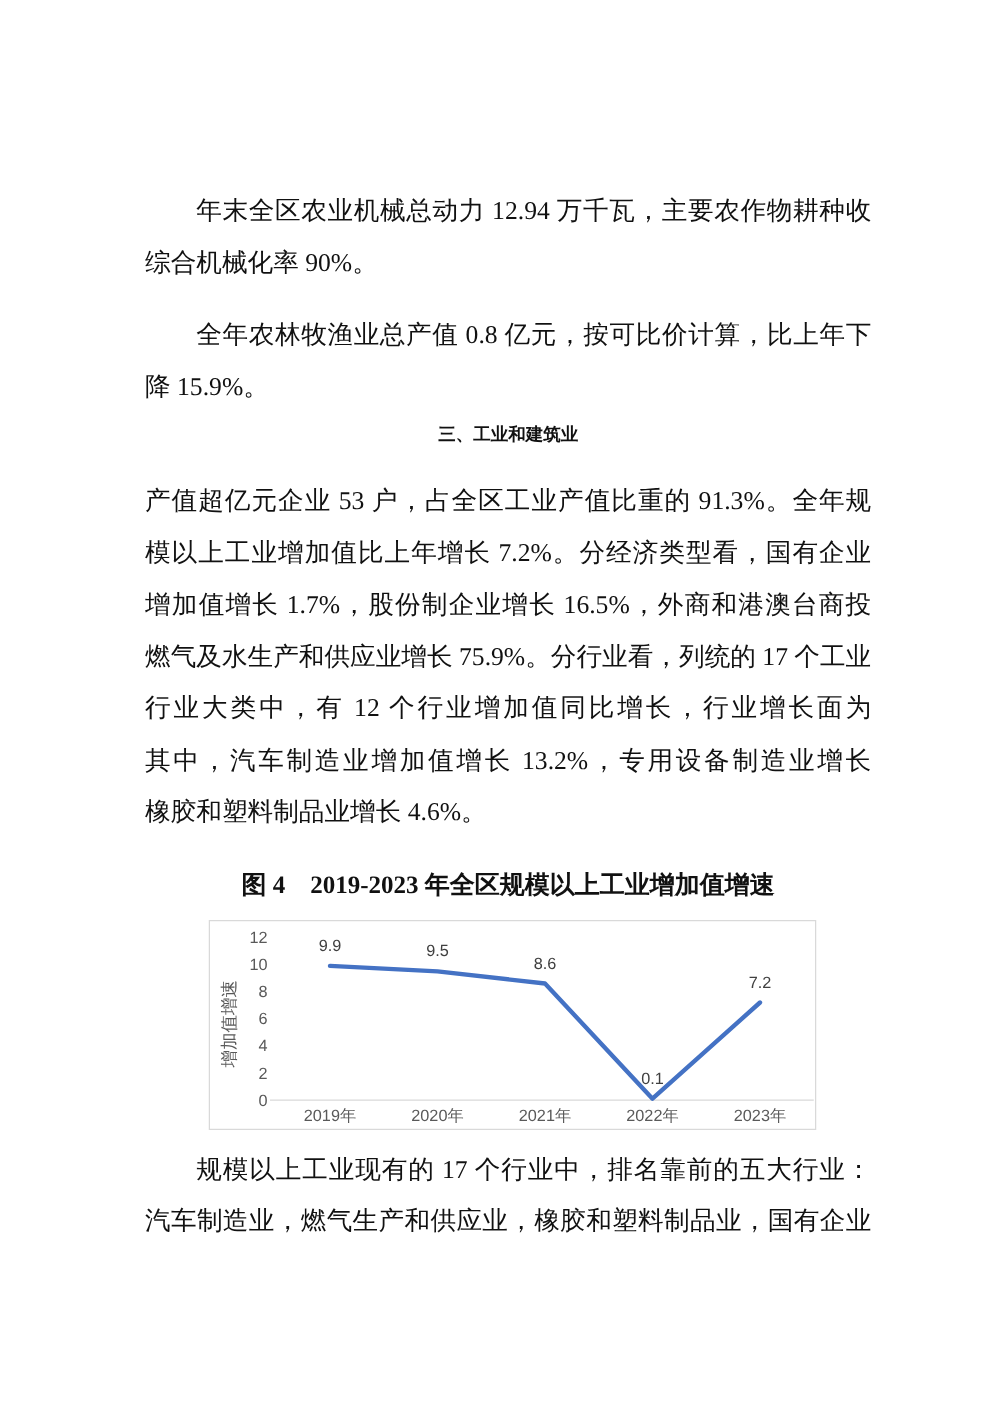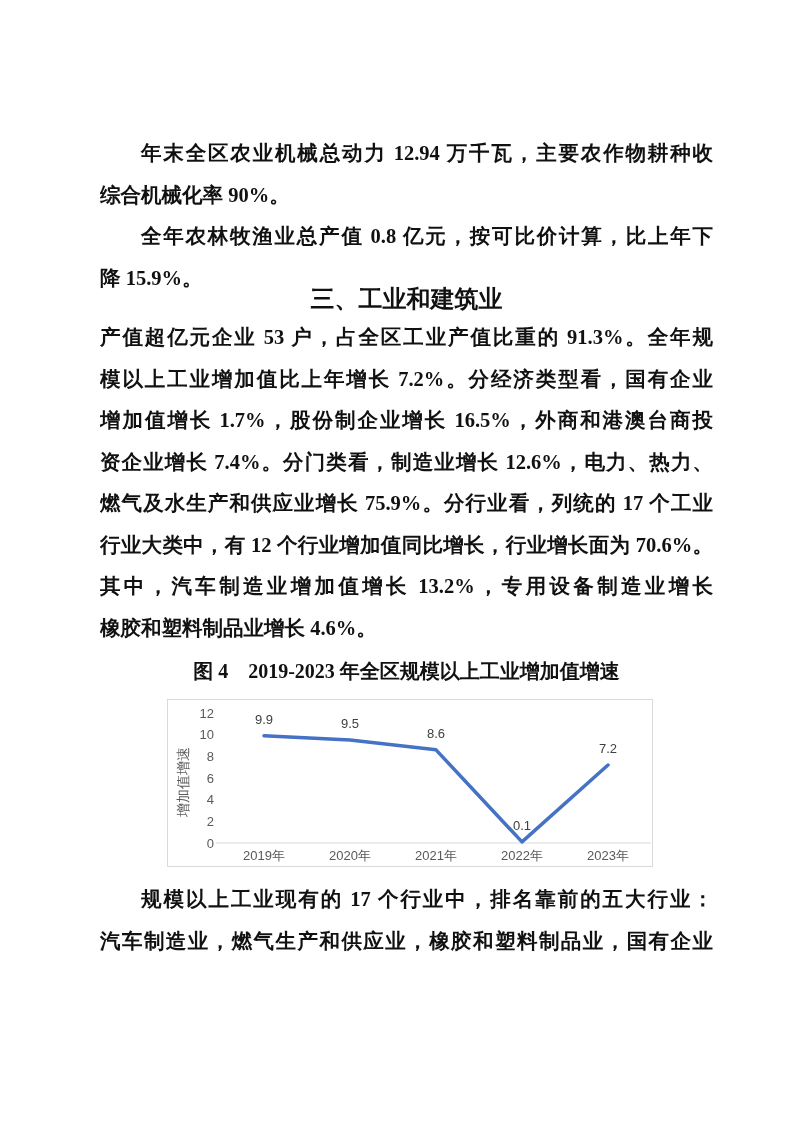--- a/index.html
+++ b/index.html
@@ -9,34 +9,34 @@
     font-family:"Liberation Serif","DejaVu Serif",serif;
     color:#111111;
     position:relative;
     overflow:hidden;
   }
   .content{
     position:absolute;
     left:100px;top:133px;
     width:613px;
   }
-  .para{margin:0;padding:0;font-weight:bold;}
+  .para{margin:16px;padding:0;}
   .line{
     font-size:20.5px;
     height:41.5px;
     line-height:41.5px;
     text-align:justify;
     text-align-last:justify;
     overflow:hidden;
     white-space:normal;
   }
   .line.indent{text-indent:2em;}
   .line.last{text-align-last:left;}
   .heading{
-    font-size:24px;
+    font-size:14px;
     font-weight:bold;
     font-family:"Liberation Sans","DejaVu Sans",sans-serif;
     text-align:center;
     height:36px;
     line-height:36px;
     margin-top:-18px;
   }
   .fig-title{
     font-size:20px;
     font-weight:bold;
@@ -71,21 +71,20 @@
     <div class="line j indent">全年农林牧渔业总产值 0.8 亿元，按可比价计算，比上年下</div>
     <div class="line last">降 15.9%。</div>
   </div>
 
   <div class="heading">三、工业和建筑业</div>
 
   <div class="para">
     <div class="line j">产值超亿元企业 53 户，占全区工业产值比重的 91.3%。全年规</div>
     <div class="line j">模以上工业增加值比上年增长 7.2%。分经济类型看，国有企业</div>
     <div class="line j">增加值增长 1.7%，股份制企业增长 16.5%，外商和港澳台商投</div>
-    <div class="line j">资企业增长 7.4%。分门类看，制造业增长 12.6%，电力、热力、</div>
     <div class="line j">燃气及水生产和供应业增长 75.9%。分行业看，列统的 17 个工业</div>
     <div class="line j">行业大类中，有 12 个行业增加值同比增长，行业增长面为 70.6%。</div>
     <div class="line j">其中，汽车制造业增加值增长 13.2%，专用设备制造业增长 32.4%，</div>
     <div class="line last">橡胶和塑料制品业增长 4.6%。</div>
   </div>
 
   <div class="fig-title">图 4　2019-2023 年全区规模以上工业增加值增速</div>
 
   <div class="chart-box">
     <svg width="484" height="166" viewBox="0 0 484 166" xmlns="http://www.w3.org/2000/svg">

